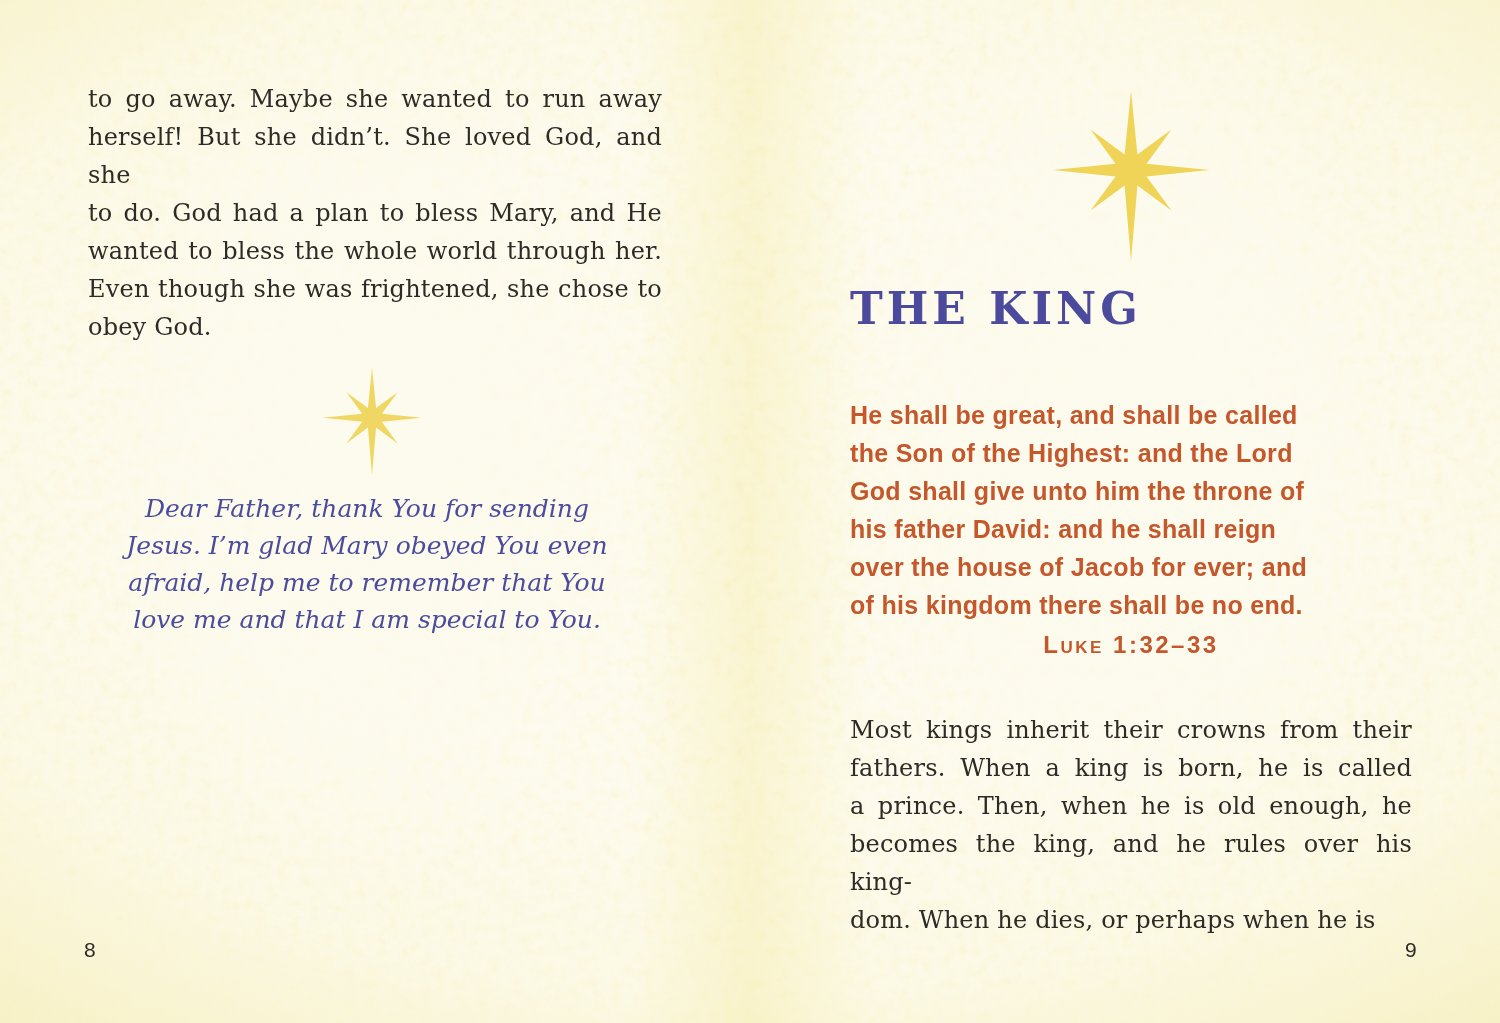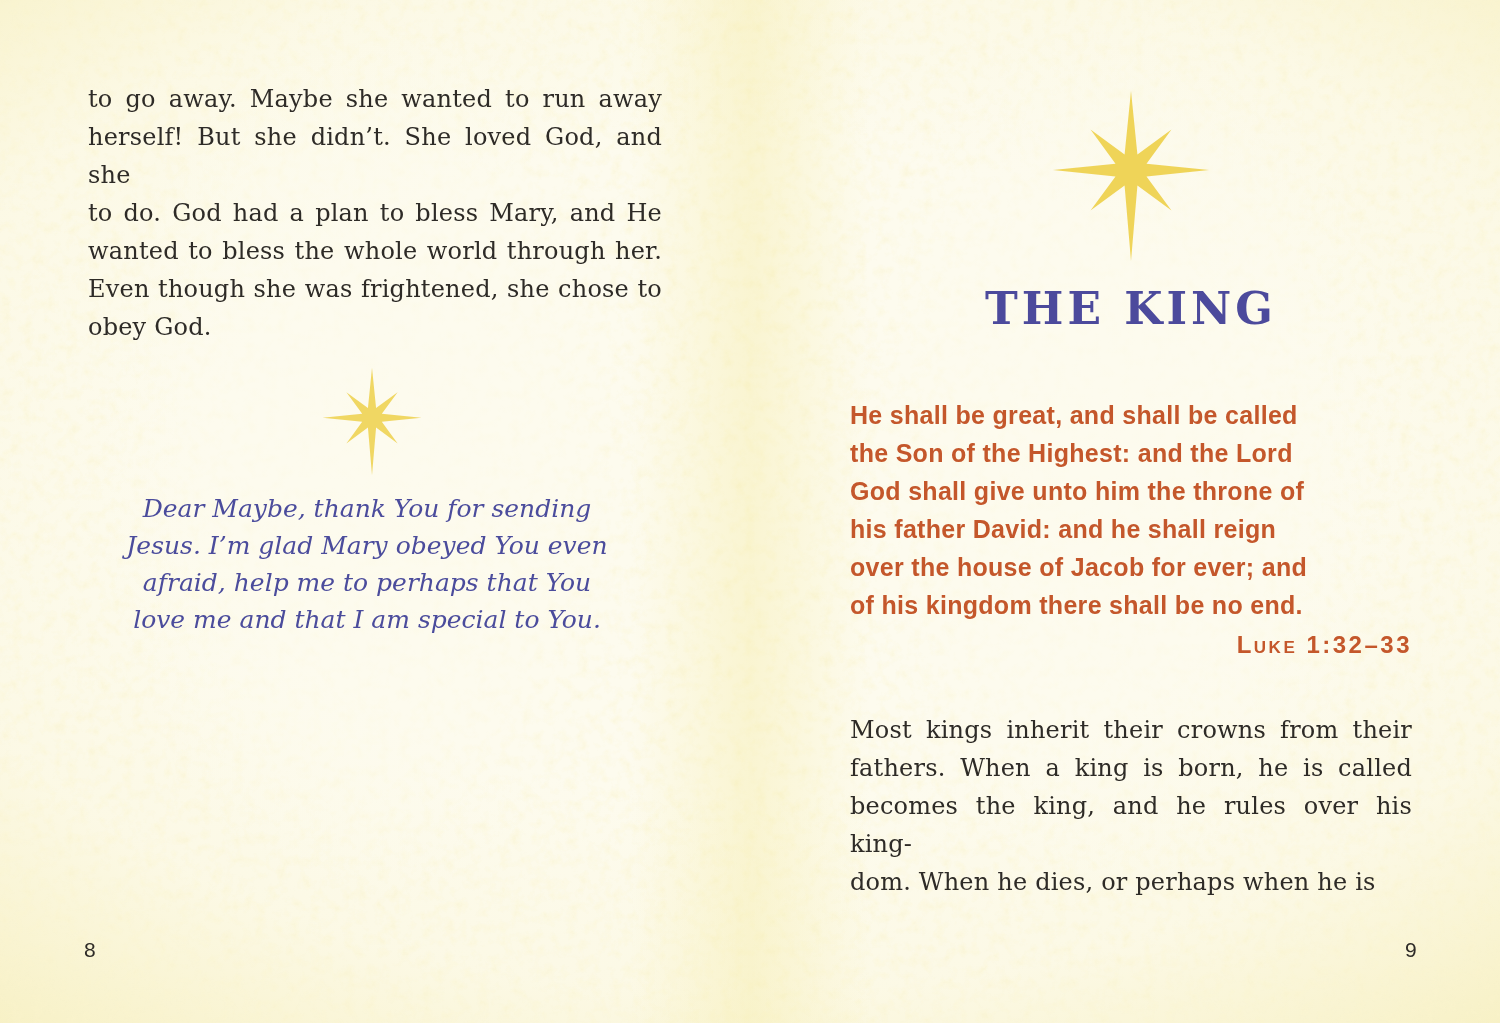--- a/index.html
+++ b/index.html
@@ -61,21 +61,21 @@
     line-height: 37px;
     text-align: center;
   }
 
   
   .col-right { position: absolute; left: 100px; right: 88px; top: 0; bottom: 0; }
 
   .chapter-title {
     position: absolute;
     left: 0; right: 0; top: 284px;
-    text-align: center;
+    text-align: left;
     color: #4c4a9c;
     font-family: "DejaVu Serif", serif;
     font-weight: bold;
     font-size: 44px;
     line-height: 50px;
     letter-spacing: 4px;
   }
 
   .scripture {
     position: absolute;
@@ -85,21 +85,21 @@
     font-family: "Liberation Sans", sans-serif;
     font-weight: bold;
     font-size: 25px;
     line-height: 38px;
     letter-spacing: 0.3px;
   }
 
   .scripture-ref {
     position: absolute;
     left: 0; right: 0; top: 631px;
-    text-align: right;
+    text-align: center;
     color: #c4572b;
     font-family: "Liberation Sans", sans-serif;
     font-weight: bold;
     font-variant: small-caps;
     font-size: 24px;
     letter-spacing: 2.5px;
   }
 
   .body-right { top: 711px; }
 
@@ -144,23 +144,23 @@
     <div class="jline">wanted to bless the whole world through her.</div>
     <div class="jline">Even though she was frightened, she chose to</div>
     <div class="jline last">obey God.</div>
   </div>
 
   <svg class="star star-small" viewBox="-80 -81 160 174" xmlns="http://www.w3.org/2000/svg">
     <polygon points="0,-80 6.5,-15.7 41,-41 15.7,-6.5 79,0 15.7,6.5 41,41 6.5,15.7 0,92 -6.5,15.7 -41,41 -15.7,6.5 -79,0 -15.7,-6.5 -41,-41 -6.5,-15.7"></polygon>
   </svg>
 
   <div class="prayer">
-    <div>Dear Maybe, thank You for sending</div>
+    <div>Dear Father, thank You for sending</div>
     <div>Jesus. I’m glad Mary obeyed You even</div>
-    <div>afraid, help me to perhaps that You</div>
+    <div>afraid, help me to remember that You</div>
     <div>love me and that I am special to You.</div>
   </div>
 
   <div class="page-num page-num-left">8</div>
 </div>
 
 <div class="page page-right">
   <div class="col-right">
 
     <svg class="star star-big" viewBox="-80 -81 160 174" xmlns="http://www.w3.org/2000/svg">
@@ -176,19 +176,20 @@
       <div>his father David: and he shall reign</div>
       <div>over the house of Jacob for ever; and</div>
       <div>of his kingdom there shall be no end.</div>
     </div>
 
     <div class="scripture-ref">Luke 1:32–33</div>
 
     <div class="body-par par-right body-right">
       <div class="jline">Most kings inherit their crowns from their</div>
       <div class="jline">fathers. When a king is born, he is called</div>
+      <div class="jline">a prince. Then, when he is old enough, he</div>
       <div class="jline">becomes the king, and he rules over his king-</div>
       <div class="jline last">dom. When he dies, or perhaps when he is</div>
     </div>
   </div>
 
   <div class="page-num page-num-right">9</div>
 </div>
 
 </body></html>

